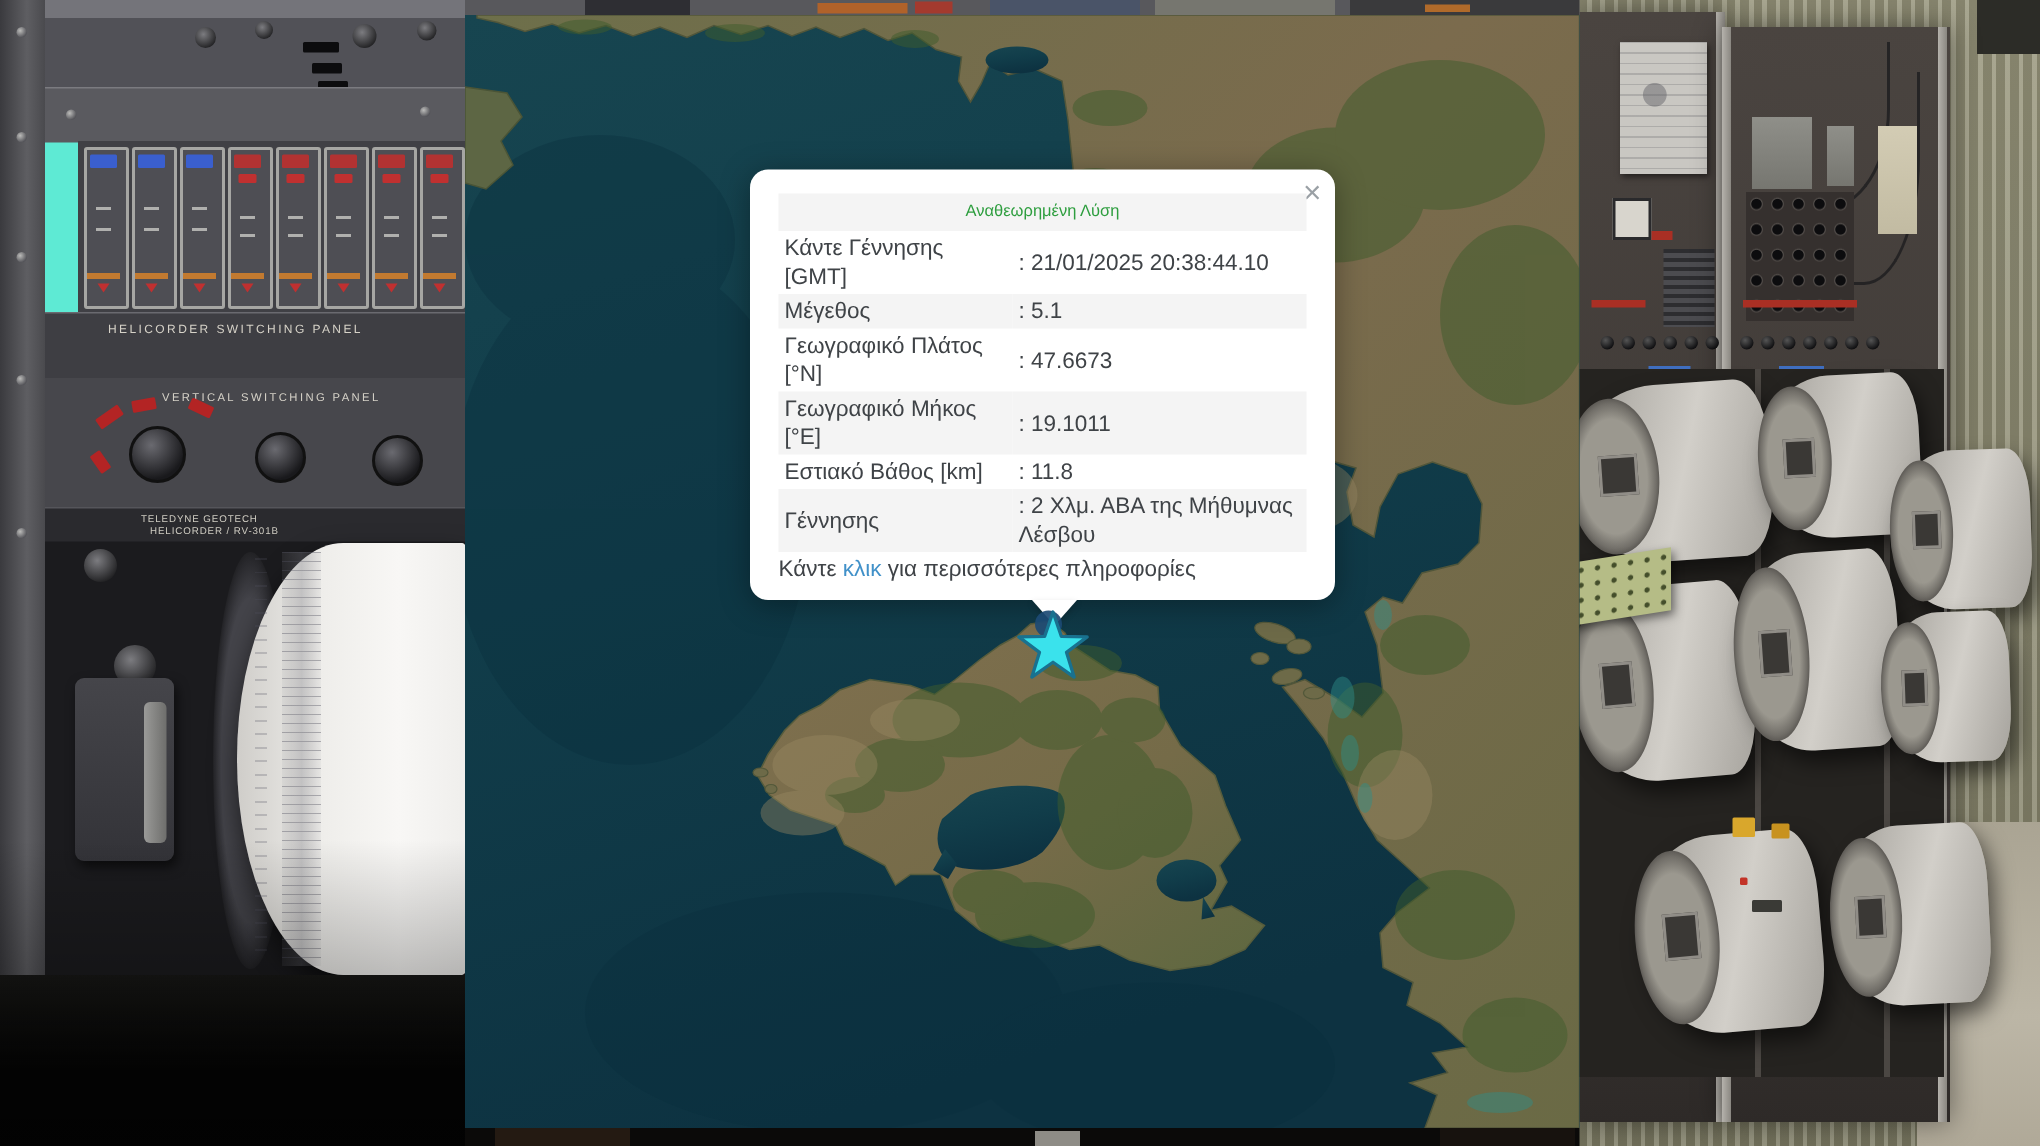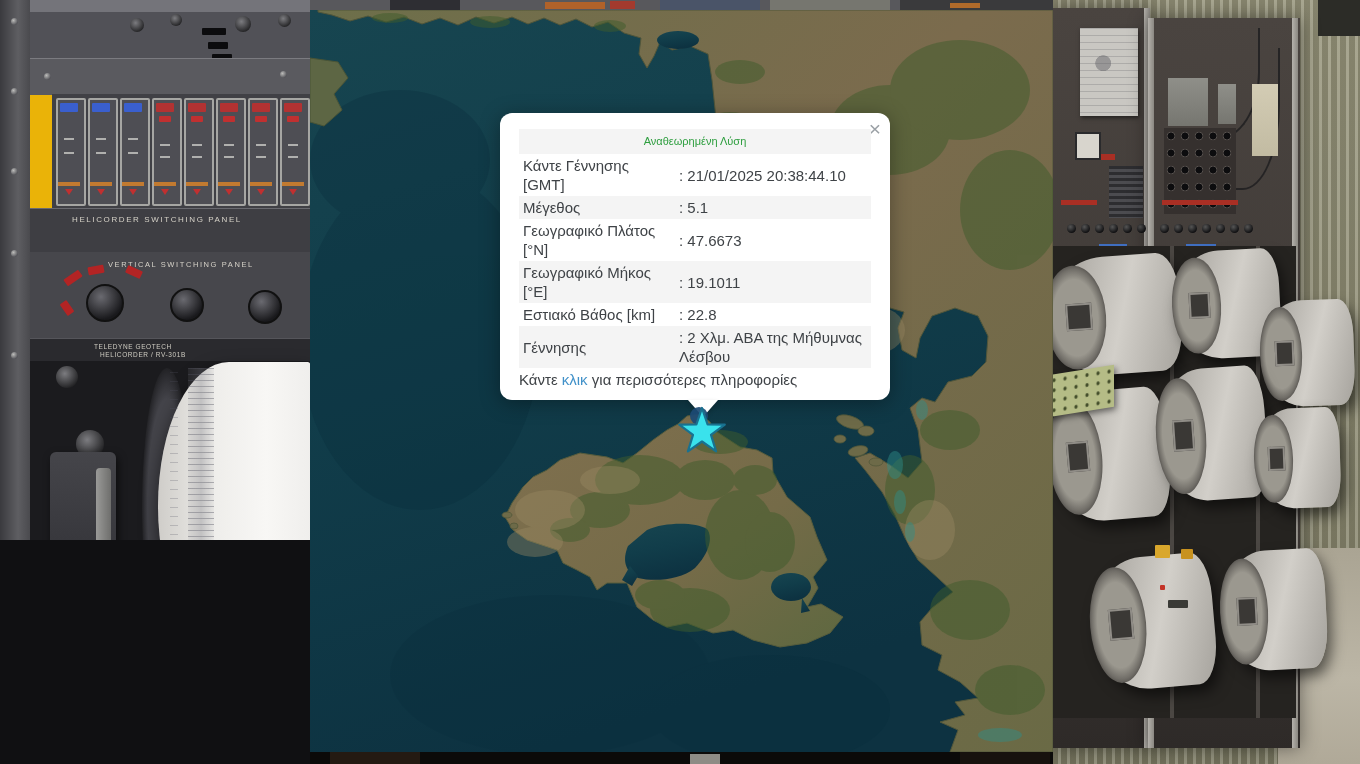--- a/index.html
+++ b/index.html
@@ -1,21 +1,21 @@
 <!DOCTYPE html>
 <html><head>
 <meta charset="utf-8">
 <style>
   html,body{margin:0;padding:0;background:#000;}
   .stage{position:relative;width:1360px;height:764px;overflow:hidden;
          font-family:"Liberation Sans",sans-serif;background:#101012;}
   .abs{position:absolute;}
 
   
-  .photo-left{left:0;top:0;width:312px;height:540px;background:#eab308;overflow:hidden;filter:blur(.3px);}
+  .photo-left{left:0;top:0;width:312px;height:764px;background:#5eead4;overflow:hidden;filter:blur(.3px);}
   .lp-rail{left:0;top:0;width:30px;height:764px;background:linear-gradient(90deg,#3a3a3e,#5e5e62 60%,#4a4a4e);}
   .screw{width:7px;height:7px;border-radius:50%;background:radial-gradient(circle at 35% 35%,#bcbcba,#55555a 70%);}
   .lp-top1{left:30px;top:0;width:282px;height:12px;background:#74747a;}
   .lp-top2{left:30px;top:12px;width:282px;height:46px;background:#515157;}
   .knob-s{border-radius:50%;background:radial-gradient(circle at 40% 35%,#7c7c80,#232325 75%);}
   .chip{background:#0c0c0e;border-radius:1px;}
   .lp-band{left:30px;top:58px;width:282px;height:36px;background:#5a5a5f;border-top:1px solid #7b7b80;}
   .lp-modules{left:52px;top:94px;width:260px;height:114px;background:#404045;}
   .lp-mod{position:absolute;top:4px;width:26px;height:104px;background:#4e4e54;border:2px solid #a6a6a3;border-radius:2px;}
   .lp-mod .tag{position:absolute;left:2px;top:3px;width:18px;height:9px;border-radius:1px;}
@@ -465,21 +465,21 @@
           <tr>
             <td class="pp-label">Γεωγραφικό Πλάτος [°N]</td>
             <td>: 47.6673</td>
           </tr>
           <tr class="alt">
             <td class="pp-label">Γεωγραφικό Μήκος [°E]</td>
             <td>: 19.1011</td>
           </tr>
           <tr>
             <td class="pp-label">Εστιακό Βάθος [km]</td>
-            <td>: 22.8</td>
+            <td>: 11.8</td>
           </tr>
           <tr class="alt">
             <td class="pp-label">Γέννησης</td>
             <td>: 2 Χλμ. ΑΒΑ της Μήθυμνας Λέσβου</td>
           </tr>
         </tbody>
       </table>
       <div class="pp-footer">
         <span>Κάντε</span>
         <span style="color:#4191c9;cursor:pointer;">κλικ</span>

